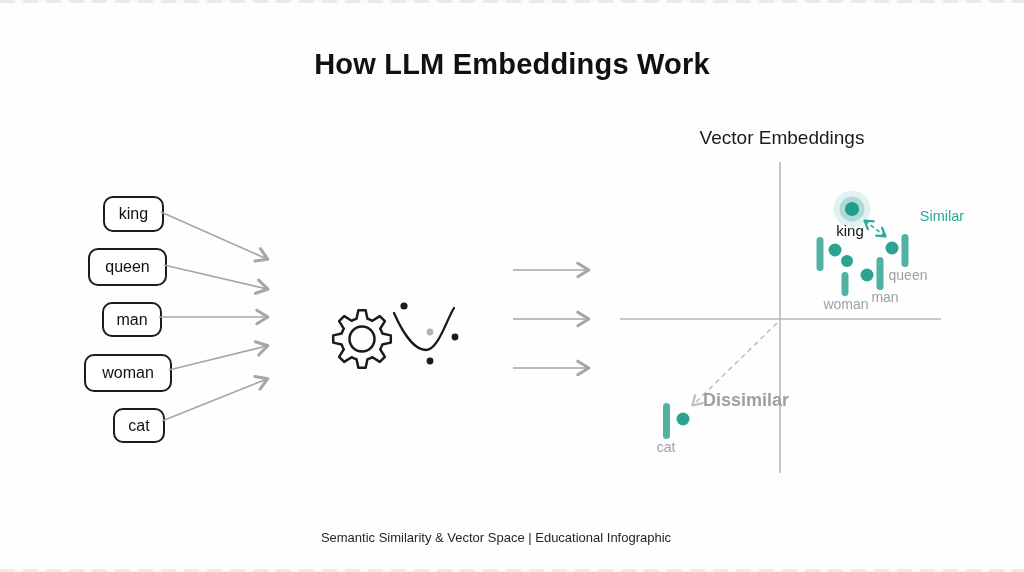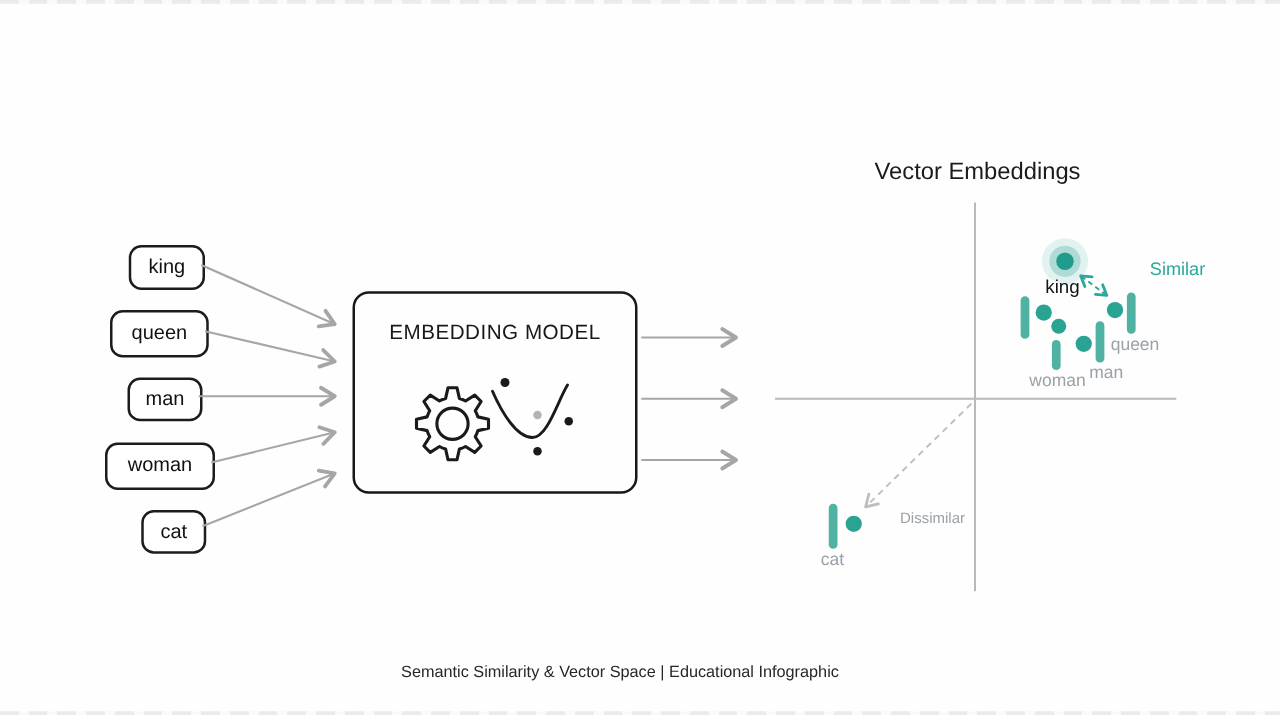--- a/index.html
+++ b/index.html
@@ -39,21 +39,21 @@
   .plabel{position:absolute;transform:translate(-50%,-50%);white-space:nowrap;font-size:14px;}
   .plabel.ink{color:#141414;font-size:15px;font-weight:500;}
   .plabel.teal{color:var(--teal-text);font-size:14.5px;}
   .plabel.gray{color:var(--gray-text);}
   .l-king{left:850px;top:230px;}
   .l-similar{left:898px;top:216px;margin-left:44px;}
   .l-queen{left:908px;top:275px;}
   .l-man{left:885px;top:297px;}
   .l-woman{left:846px;top:304px;}
   .l-cat{left:666px;top:447px;}
-  .l-dissim{left:746px;top:414px;font-size:12px;}
+  .l-dissim{left:746px;top:400px;font-size:18px;font-weight:bold;}
 
   .caption{position:absolute;left:496px;top:537px;transform:translate(-50%,-50%);
     font-size:13px;color:#262626;white-space:nowrap;}
 
   
   .in-arrows line,.out-arrows line{stroke:var(--arrow);stroke-width:1.7;}
   .axis{stroke:var(--axis);stroke-width:1.6;}
   .dissim{stroke:var(--dashed);stroke-width:1.5;stroke-dasharray:5 4;}
   .simline{stroke:var(--teal-text);stroke-width:1.6;stroke-dasharray:4 3;}
   .ink-stroke{stroke:var(--ink);fill:none;stroke-linecap:round;stroke-linejoin:round;}
@@ -70,40 +70,38 @@
   .mk-teal{fill:none;stroke:var(--teal-text);stroke-width:1.9;stroke-linecap:round;stroke-linejoin:round;}
   .mk-light{fill:none;stroke:var(--dashed);stroke-width:1.6;stroke-linecap:round;stroke-linejoin:round;}
 </style>
 </head>
 <body>
 
 <div class="canvas">
   <div class="edge-strip top"></div>
   <div class="edge-strip bottom"></div>
 
+  <div class="title">How LLM Embeddings Work</div>
 
   <div class="wordbox wb0">
     <span>king</span>
   </div>
   <div class="wordbox wb1">
     <span>queen</span>
   </div>
   <div class="wordbox wb2">
     <span>man</span>
   </div>
   <div class="wordbox wb3">
     <span>woman</span>
   </div>
   <div class="wordbox wb4">
     <span>cat</span>
   </div>
 
-  <div class="modelbox">
-    <div class="model-label">EMBEDDING MODEL</div>
-  </div>
 
   <svg class="layer" width="1024" height="572" viewBox="0 0 1024 572">
     <defs>
       <marker id="chevGray" markerWidth="12" markerHeight="12" viewBox="0 0 12 12" refX="8.5" refY="6" orient="auto-start-reverse">
         <path class="mk-gray" d="M2.5 2 L9 6 L2.5 10"></path>
       </marker>
       <marker id="chevTeal" markerWidth="9" markerHeight="9" viewBox="0 0 12 12" refX="8.5" refY="6" orient="auto-start-reverse">
         <path class="mk-teal" d="M2.5 2 L9 6 L2.5 10"></path>
       </marker>
       <marker id="chevLight" markerWidth="11" markerHeight="11" viewBox="0 0 12 12" refX="8.5" refY="6" orient="auto-start-reverse">

